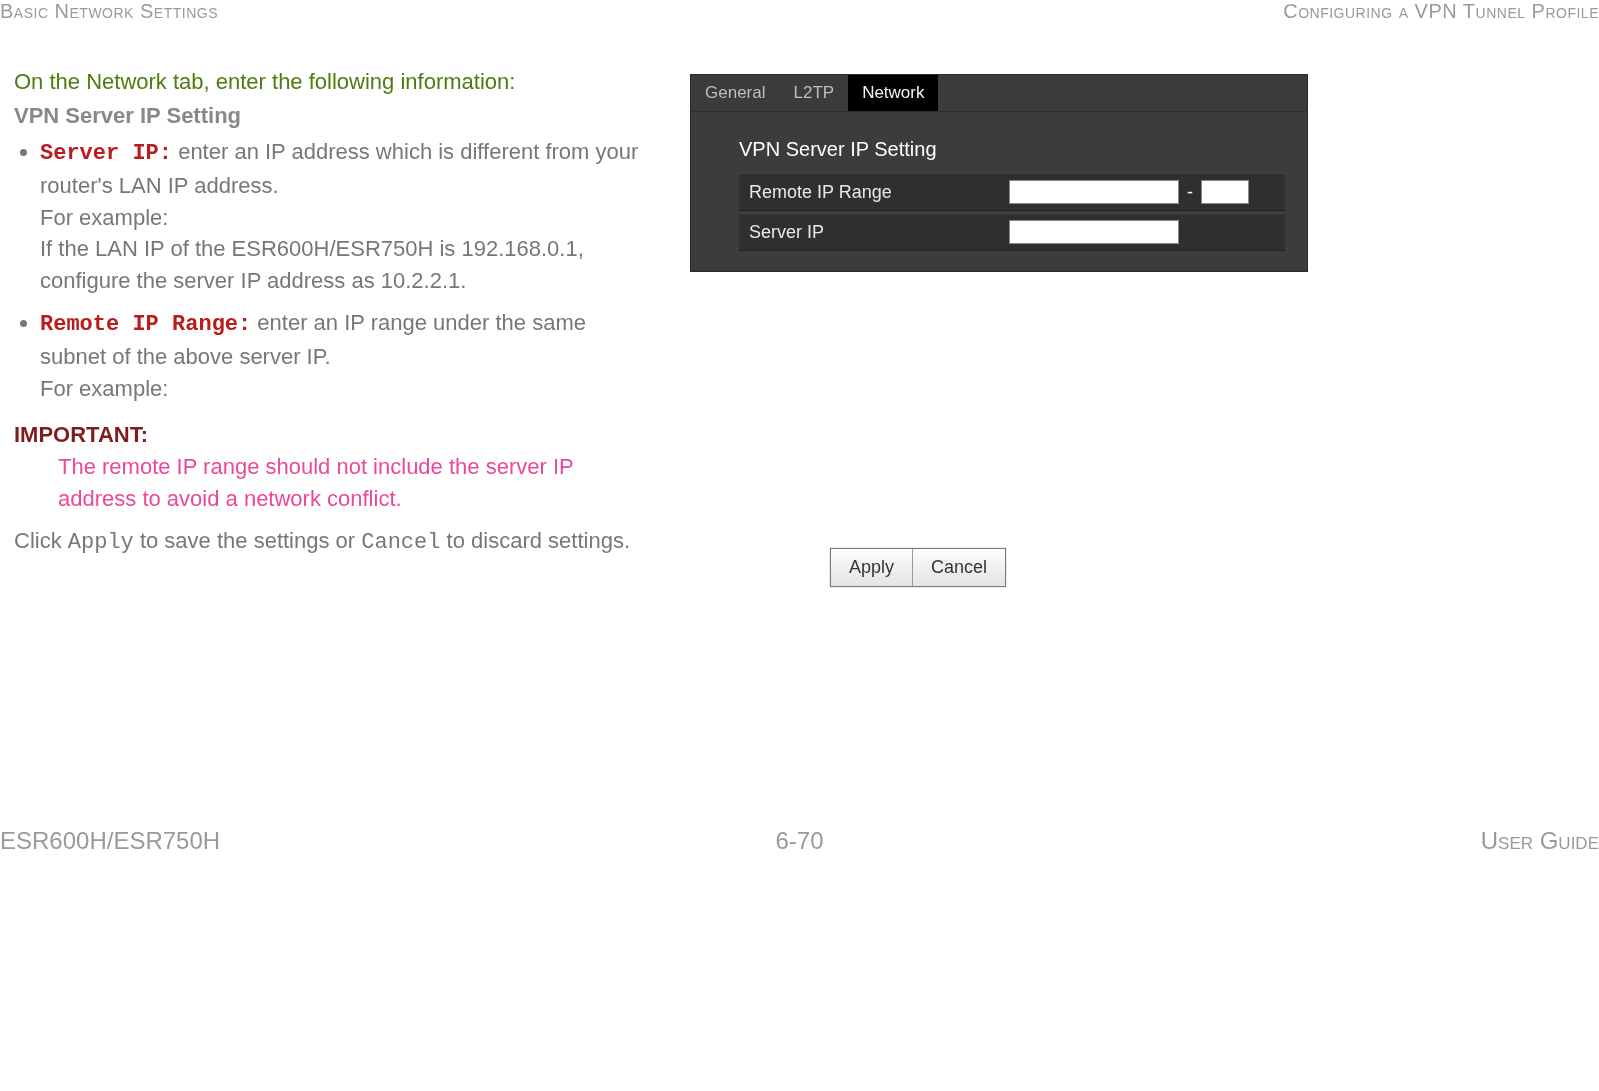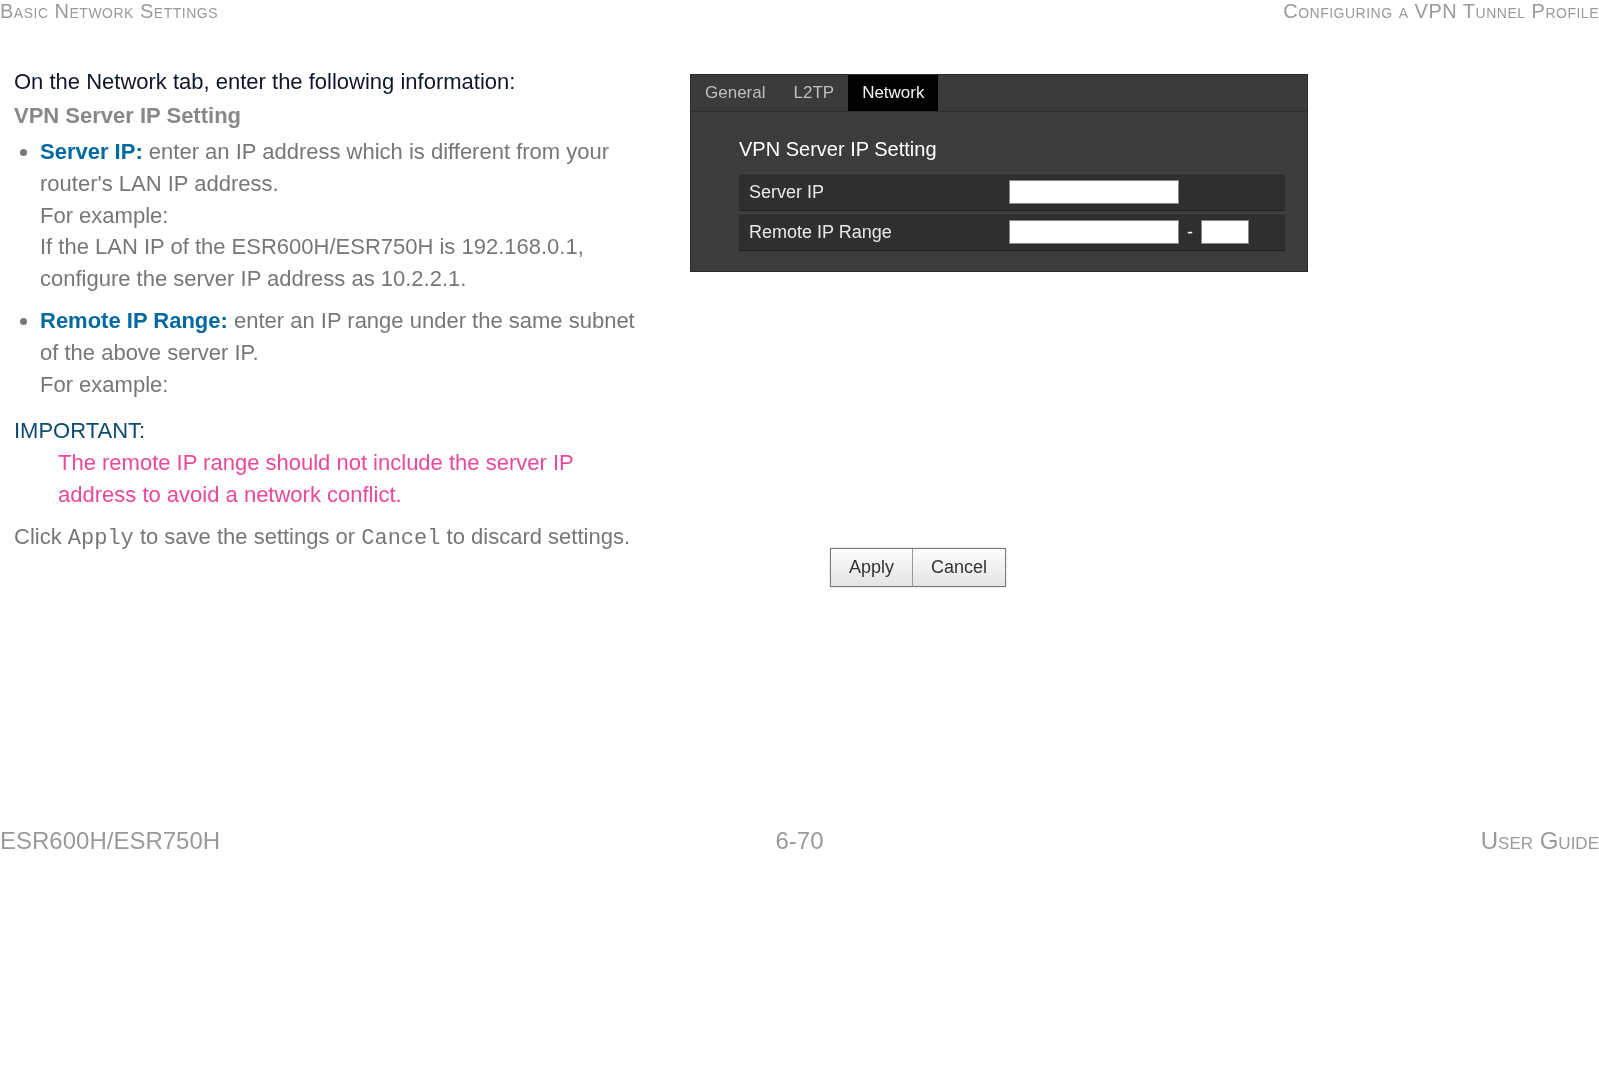--- a/index.html
+++ b/index.html
@@ -42,45 +42,46 @@
 
   .content-left {
     position: absolute;
     left: 14px;
     top: 66px;
     width: 640px;
     font-size: 22px;
     line-height: 1.45;
     color: #777;
   }
-  .content-left .intro { color: #0f172a; }
+  .content-left .intro { color: #4d7c0f; }
   .content-left .section-head {
     color: #888;
     font-weight: bold;
     margin-top: 2px;
   }
   ul.bullets {
     list-style: disc;
     margin: 4px 0 0 0;
     padding-left: 26px;
   }
   ul.bullets li {
     margin-bottom: 10px;
     color: #777;
   }
   ul.bullets li .label {
-    color: #0369a1;
+    color: #b91c1c;
     font-weight: bold;
+    font-family: Liberation Mono, monospace;
   }
   .important-block {
     margin-top: 14px;
   }
   .important-label {
-    color: #0c4a6e;
-    font-weight: normal;
+    color: #7f1d1d;
+    font-weight: bold;
   }
   .important-body {
     margin-left: 44px;
     color: #ec4899;
   }
   .click-line {
     margin-top: 10px;
     color: #777;
     width: 640px;
   }
@@ -213,33 +214,33 @@
 
   <div class="shot-settings">
     <div class="shot-tabs">
       <div class="shot-tab">General</div>
       <div class="shot-tab">L2TP</div>
       <div class="shot-tab active">Network</div>
     </div>
     <div class="shot-body">
       <div class="shot-title">VPN Server IP Setting</div>
       <div class="shot-row">
-        <div class="lbl">Server IP</div>
-        <div class="inputs">
-          <input class="fld ip" value="" style="">
-        </div>
-      </div>
-      <div class="shot-row">
         <div class="lbl">Remote IP Range</div>
         <div class="inputs">
           <input class="fld range-start" value="" style="">
           <span class="dash">-</span>
           <input class="fld range-end" value="" style="">
         </div>
       </div>
+      <div class="shot-row">
+        <div class="lbl">Server IP</div>
+        <div class="inputs">
+          <input class="fld ip" value="" style="">
+        </div>
+      </div>
     </div>
   </div>
 
   <div class="shot-buttons">
     <div class="btn">Apply</div>
     <div class="btn">Cancel</div>
   </div>
 
   <div class="footer-left">ESR600H/ESR750H</div>
   <div class="footer-center">6-70</div>

